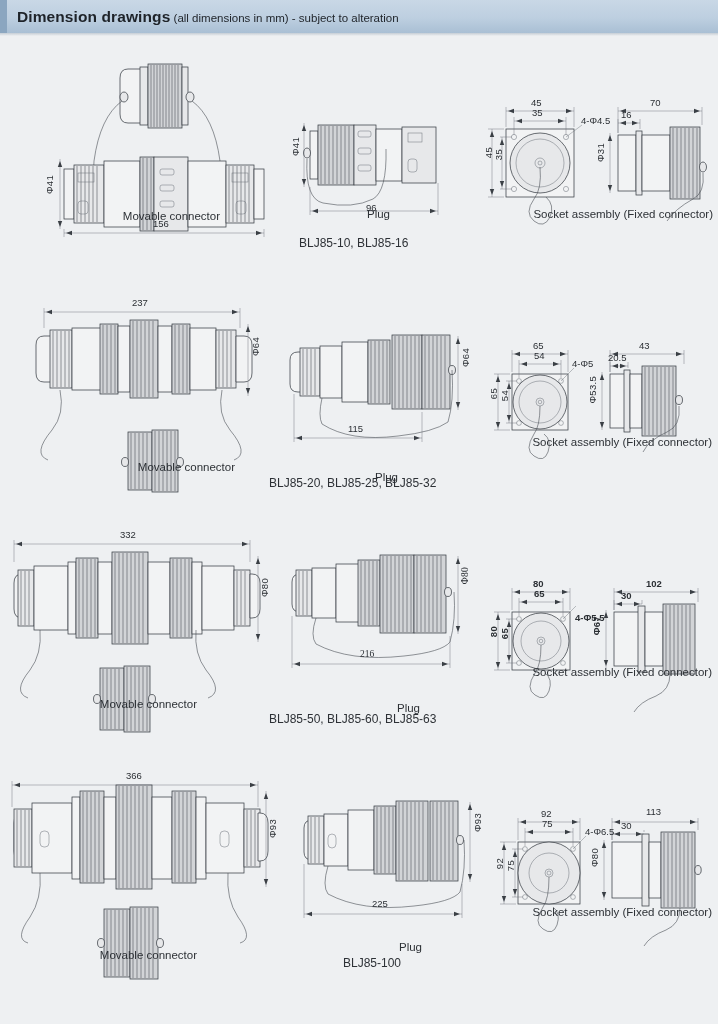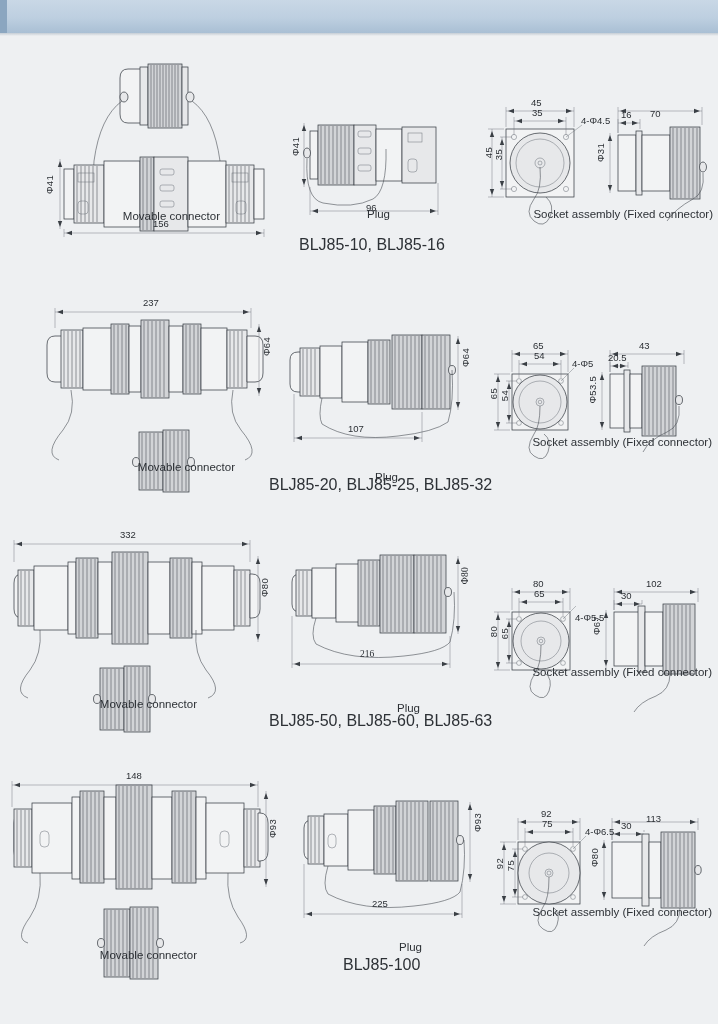--- a/index.html
+++ b/index.html
@@ -33,40 +33,43 @@
     position:absolute;left:0;top:36px;width:718px;height:988px;
     background:#eef0f2;
   }
   
   .blk{position:absolute;}
   .cap{
     position:absolute;font-size:11.5px;color:#2d3136;white-space:nowrap;
     text-align:right;
   }
   .modelrow{
-    position:absolute;font-size:16px;color:#2d3136;white-space:nowrap;padding-left:10px;
+    position:absolute;font-size:12px;color:#2d3136;white-space:nowrap;padding-left:10px;
   }
   .dim{position:absolute;font-size:9.5px;color:#2b2f34;white-space:nowrap;}
   .dimv{position:absolute;font-size:9.5px;color:#2b2f34;white-space:nowrap;
     writing-mode:vertical-rl;transform:rotate(180deg);letter-spacing:.3px;}
   svg{display:block;overflow:visible;}
   .thin{stroke:#6b7178;stroke-width:.5;fill:none;}
   .body-f{fill:#e7e8ea;stroke:#3a3f45;stroke-width:.75;}
   .body-l{fill:#f2f3f4;stroke:#3a3f45;stroke-width:.75;}
   .body-d{fill:#d2d4d7;stroke:#3a3f45;stroke-width:.75;}
   .knurl{stroke:#42474d;stroke-width:.55;}
   .chain{stroke:#4a4f55;stroke-width:.6;fill:none;}
   .ext{stroke:#6b7178;stroke-width:.45;fill:none;}
   .arr{fill:#3a3f45;}
 </style>
 </head>
 <body>
 
 <div class="header">
   <div class="header-accent"></div>
+  <div class="header-text">
+    <span class="header-title">Dimension drawings</span><span class="header-sub"> (all dimensions in mm) - subject to alteration</span>
+  </div>
 </div>
 <div class="header-shadow"></div>
 
 <div class="sheet">
 
 <div class="blk" style="left:20px;top:15px;width:270px;height:190px;">
   <svg width="270" height="190" viewBox="0 0 270 190">
 
     <path class="body-l" d="M108 18 q-8 0 -8 9 v36 q0 9 8 9 h14 v-54 z"></path>
     <rect class="body-f" x="120" y="16" width="8" height="58"></rect>
@@ -253,29 +256,29 @@
 
     <line class="ext" x1="132" y1="42" x2="132" y2="102"></line>
     <path class="arr" d="M132 44 l-2.2 6 h4.4 z"></path>
         <path class="arr" d="M132 100 l-2.2 -6 h4.4 z"></path>
   </svg>
   <div class="dim" style="left:53px;top:6px;">45</div>
   <div class="dim" style="left:54px;top:16px;">35</div>
   <div class="dim" style="left:103px;top:24px;">4-Φ4.5</div>
   <div class="dimv" style="left:5px;top:56px;">45</div>
   <div class="dimv" style="left:15px;top:58px;">35</div>
-  <div class="dim" style="left:172px;top:6px;margin-top:11px;">70</div>
+  <div class="dim" style="left:172px;top:6px;">70</div>
   <div class="dim" style="left:143px;top:18px;">16</div>
   <div class="dimv" style="left:117px;top:52px;">Φ31</div>
 </div>
 <div class="cap" style="left:478px;top:172px;width:235px;">Socket assembly (Fixed connector)</div>
 
 <div class="modelrow" style="left:289px;top:200px;">BLJ85-10, BLJ85-16</div>
 
-<div class="blk" style="left:21px;top:248px;width:275px;height:185px;">
+<div class="blk" style="left:10px;top:248px;width:275px;height:185px;">
   <svg width="275" height="185" viewBox="0 0 275 185">
 
     <line class="ext" x1="34" y1="24" x2="34" y2="44"></line>
     <line class="ext" x1="230" y1="24" x2="230" y2="44"></line>
     <line class="ext" x1="34" y1="28" x2="230" y2="28"></line>
     <path class="arr" d="M36 28 l6 -2.2 v4.4 z"></path>
         <path class="arr" d="M228 28 l-6 -2.2 v4.4 z"></path>
 
     <path class="body-l" d="M34 52 q-8 0 -8 9 v28 q0 9 8 9 h14 v-46 z"></path>
     <rect class="body-f" x="40" y="46" width="22" height="58"></rect>
@@ -398,21 +401,21 @@
     <line class="ext" x1="176" y1="10" x2="176" y2="84"></line>
     <path class="arr" d="M176 12 l-2.2 6 h4.4 z"></path>
         <path class="arr" d="M176 82 l-2.2 -6 h4.4 z"></path>
     <line class="ext" x1="12" y1="68" x2="12" y2="116"></line>
     <line class="ext" x1="140" y1="86" x2="140" y2="116"></line>
     <line class="ext" x1="12" y1="112" x2="140" y2="112"></line>
     <path class="arr" d="M14 112 l6 -2.2 v4.4 z"></path>
         <path class="arr" d="M138 112 l-6 -2.2 v4.4 z"></path>
   </svg>
   <div class="dimv" style="left:178px;top:22px;">Φ64</div>
-  <div class="dim" style="left:66px;top:97px;">107</div>
+  <div class="dim" style="left:66px;top:97px;">115</div>
 </div>
 <div class="cap" style="left:318px;top:435px;width:80px;">Plug</div>
 
 <div class="blk" style="left:470px;top:300px;width:242px;height:140px;">
   <svg width="242" height="140" viewBox="0 0 242 140">
     <rect class="body-l" x="42" y="38" width="56" height="56"></rect>
     <circle class="body-f" cx="70" cy="66" r="27"></circle>
     <circle class="thin" cx="70" cy="66" r="21"></circle>
     <circle class="thin" cx="70" cy="66" r="4"></circle>
     <circle class="thin" cx="70" cy="66" r="1.8"></circle>
@@ -621,21 +624,21 @@
     <line class="ext" x1="170" y1="86" x2="170" y2="118"></line>
     <line class="ext" x1="12" y1="114" x2="170" y2="114"></line>
     <path class="arr" d="M14 114 l6 -2.2 v4.4 z"></path>
         <path class="arr" d="M168 114 l-6 -2.2 v4.4 z"></path>
   </svg>
   <div class="dimv" style="left:180px;top:17px;">Φ80</div>
   <div class="dim" style="left:80px;top:99px;">216</div>
 </div>
 <div class="cap" style="left:340px;top:666px;width:80px;">Plug</div>
 
-<div class="blk" style="left:470px;top:540px;width:242px;height:140px;">
+<div class="blk" style="left:470px;top:540px;width:242px;height:140px;font-weight:bold;">
   <svg width="242" height="140" viewBox="0 0 242 140">
     <rect class="body-l" x="42" y="36" width="58" height="58"></rect>
     <circle class="body-f" cx="71" cy="65" r="28"></circle>
     <circle class="thin" cx="71" cy="65" r="20"></circle>
     <circle class="thin" cx="71" cy="65" r="4"></circle>
     <circle class="thin" cx="71" cy="65" r="1.8"></circle>
     <circle class="thin" cx="49" cy="43" r="2.4"></circle>
     <circle class="thin" cx="93" cy="43" r="2.4"></circle>
     <circle class="thin" cx="49" cy="87" r="2.4"></circle>
     <circle class="thin" cx="93" cy="87" r="2.4"></circle>
@@ -777,21 +780,21 @@
           <line x1="145" y1="157" x2="145" y2="227"></line>
       <line x1="149" y1="157" x2="149" y2="227"></line>
           <line x1="153" y1="157" x2="153" y2="227"></line>
     </g>
     <ellipse class="body-f" cx="101" cy="192" rx="3.5" ry="4.5"></ellipse>
     <ellipse class="body-f" cx="160" cy="192" rx="3.5" ry="4.5"></ellipse>
     <line class="ext" x1="266" y1="40" x2="266" y2="136"></line>
     <path class="arr" d="M266 42 l-2.2 6 h4.4 z"></path>
         <path class="arr" d="M266 134 l-2.2 -6 h4.4 z"></path>
   </svg>
-  <div class="dim" style="left:126px;top:19px;">148</div>
+  <div class="dim" style="left:126px;top:19px;">366</div>
   <div class="dimv" style="left:267px;top:68px;">Φ93</div>
 </div>
 <div class="cap" style="left:62px;top:913px;width:135px;">Movable connector</div>
 
 <div class="blk" style="left:292px;top:760px;width:200px;height:155px;">
   <svg width="200" height="155" viewBox="0 0 200 155">
     <path class="body-l" d="M20 24 q-8 0 -8 8 v24 q0 8 8 8 h4 v-40 z"></path>
     <rect class="body-f" x="16" y="20" width="16" height="48"></rect>
     <g class="knurl">
       <line x1="19" y1="21" x2="19" y2="67"></line>
@@ -906,21 +909,21 @@
         <path class="arr" d="M172 28 l-6 -2.2 v4.4 z"></path>
     <line class="ext" x1="134" y1="34" x2="134" y2="94"></line>
     <path class="arr" d="M134 36 l-2.2 6 h4.4 z"></path>
         <path class="arr" d="M134 92 l-2.2 -6 h4.4 z"></path>
   </svg>
   <div class="dim" style="left:71px;top:2px;">92</div>
   <div class="dim" style="left:72px;top:12px;">75</div>
   <div class="dim" style="left:115px;top:20px;">4-Φ6.5</div>
   <div class="dimv" style="left:24px;top:52px;">92</div>
   <div class="dimv" style="left:35px;top:54px;">75</div>
-  <div class="dim" style="left:176px;top:7px;text-align:center;">113</div>
+  <div class="dim" style="left:176px;top:0;text-align:center;">113</div>
   <div class="dim" style="left:151px;top:14px;">30</div>
   <div class="dimv" style="left:119px;top:42px;">Φ80</div>
 </div>
 <div class="cap" style="left:470px;top:870px;width:242px;">Socket assembly (Fixed connector)</div>
 
 <div class="modelrow" style="left:333px;top:920px;">BLJ85-100</div>
 
 </div>
 
 </body></html>

